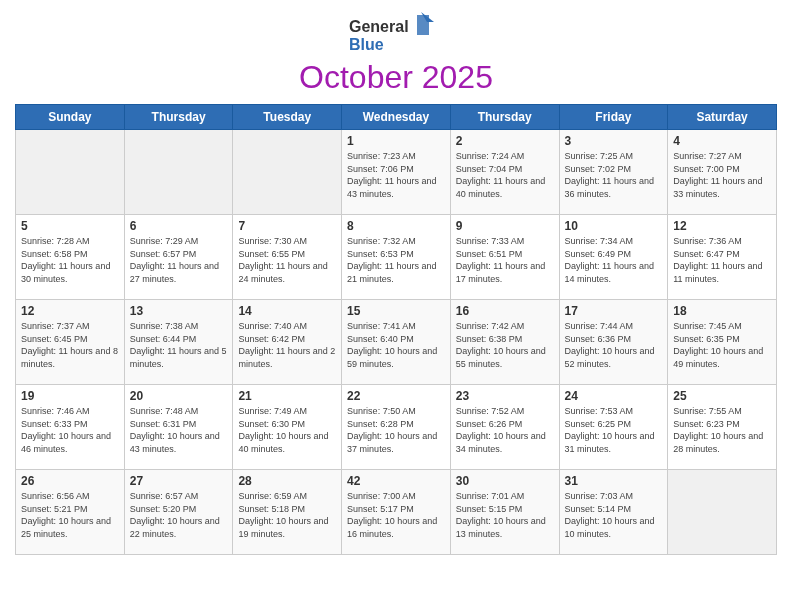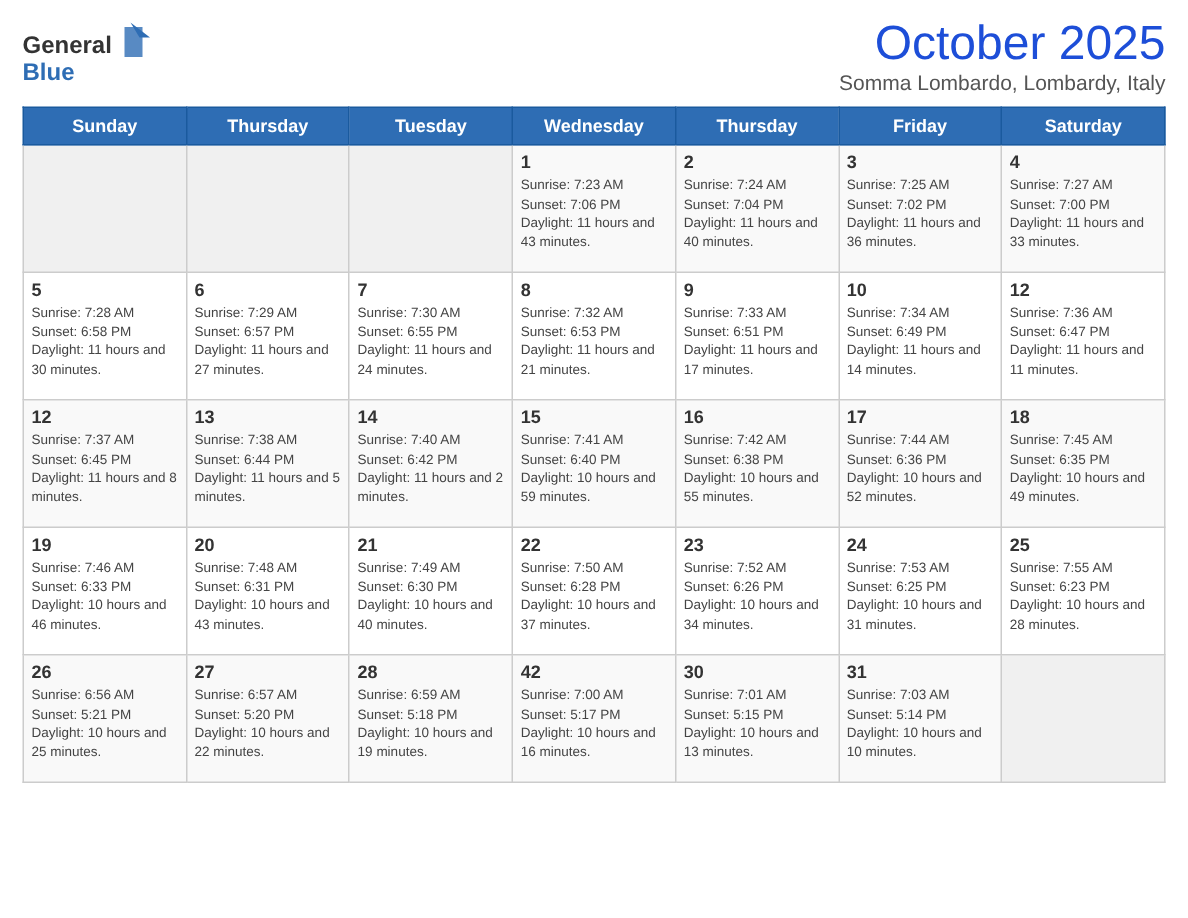--- a/index.html
+++ b/index.html
@@ -1,25 +1,25 @@
 <!DOCTYPE html>
 <html><head>
   <meta charset="utf-8">
   <style>
     * { box-sizing: border-box; margin: 0; padding: 0; }
     body { font-family: Arial, sans-serif; background: #fff; width: 792px; height: 612px; overflow: hidden; }
     
     .container { width: 792px; padding: 10px 15px; }
     
-    .header { display: flex; justify-content: space-between; align-items: flex-end; margin-bottom: 8px; }
+    .header { display: flex; justify-content: space-between; align-items: center; margin-bottom: 8px; flex-direction: column; }
     
     .logo { display: flex; align-items: center; }
     
     .title-section { text-align: right; }
-    .month-title { font-size: 32px; color: #1d4ed8; font-weight: normal; }
+    .month-title { font-size: 32px; color: #a21caf; font-weight: normal; }
     .location { font-size: 14px; color: #555; }
     
     .calendar { width: 100%; border-collapse: collapse; table-layout: fixed; }
     
     .calendar thead th {
       background-color: #2e6db4;
       color: white;
       text-align: center;
       padding: 5px 6px;
       font-size: 12px;
@@ -55,21 +55,20 @@
         <svg width="95" height="45" viewBox="0 0 95 45">
           <text x="0" y="22" font-family="Arial" font-size="16" font-weight="bold" fill="#333">General</text>
           <text x="0" y="40" font-family="Arial" font-size="16" font-weight="bold" fill="#2e6db4">Blue</text>
           <polygon points="68,5 80,5 80,25 68,25" fill="#2e6db4" opacity="0.8"></polygon>
           <polygon points="72,2 85,12 78,12" fill="#2e6db4"></polygon>
         </svg>
       </div>
     </div>
     <div class="title-section">
       <div class="month-title">October 2025</div>
-      <div class="location">Somma Lombardo, Lombardy, Italy</div>
     </div>
   </div>
 
   <table class="calendar">
     <thead>
       <tr id="header-row">
           <th>Sunday</th>
           <th>Thursday</th>
           <th>Tuesday</th>
           <th>Wednesday</th>

